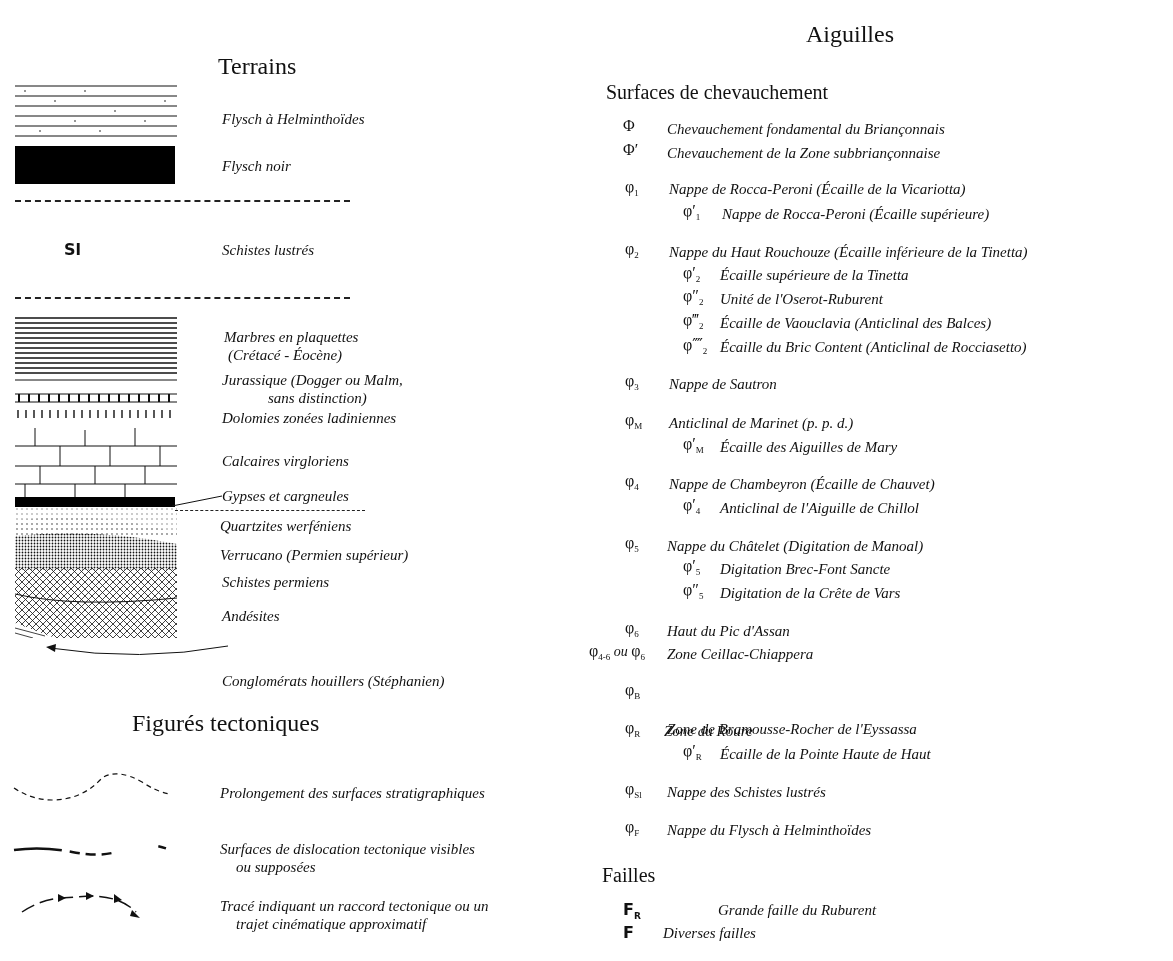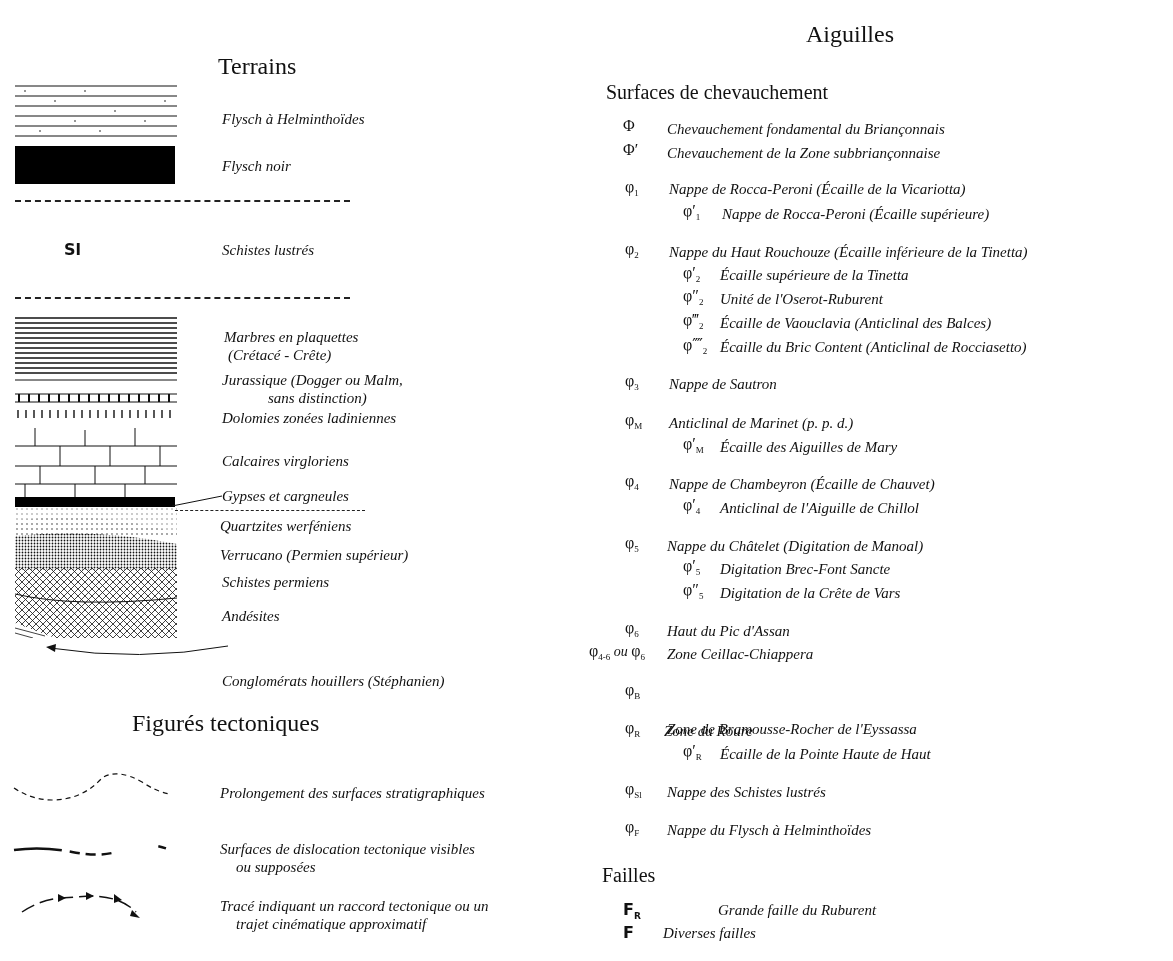--- a/index.html
+++ b/index.html
@@ -63,21 +63,21 @@
       <line x1="0" y1="27" x2="162" y2="27"></line>
     <line x1="0" y1="32" x2="162" y2="32"></line>
       <line x1="0" y1="37" x2="162" y2="37"></line>
     <line x1="0" y1="42" x2="162" y2="42"></line>
       <line x1="0" y1="47" x2="162" y2="47"></line>
     <line x1="0" y1="52" x2="162" y2="52"></line>
       <line x1="0" y1="57" x2="162" y2="57"></line>
   </g>
 </svg>
 <div class="lbl" style="left:224px; top:328px;">Marbres en plaquettes</div>
-<div class="lbl" style="left:228px; top:346px;">(Crétacé - Crête)</div>
+<div class="lbl" style="left:228px; top:346px;">(Crétacé - Éocène)</div>
 
 <svg style="left:15px; top:376px;" width="162" height="30">
   <g stroke="#111" stroke-width="1">
       <line x1="0" y1="4" x2="162" y2="4"></line>
       <line x1="0" y1="18" x2="162" y2="18"></line>
       <line x1="0" y1="26" x2="162" y2="26"></line>
     </g>
   <g stroke="#111" stroke-width="2">
     <line x1="4" y1="18" x2="4" y2="26"></line>
       <line x1="14" y1="18" x2="14" y2="26"></line>

